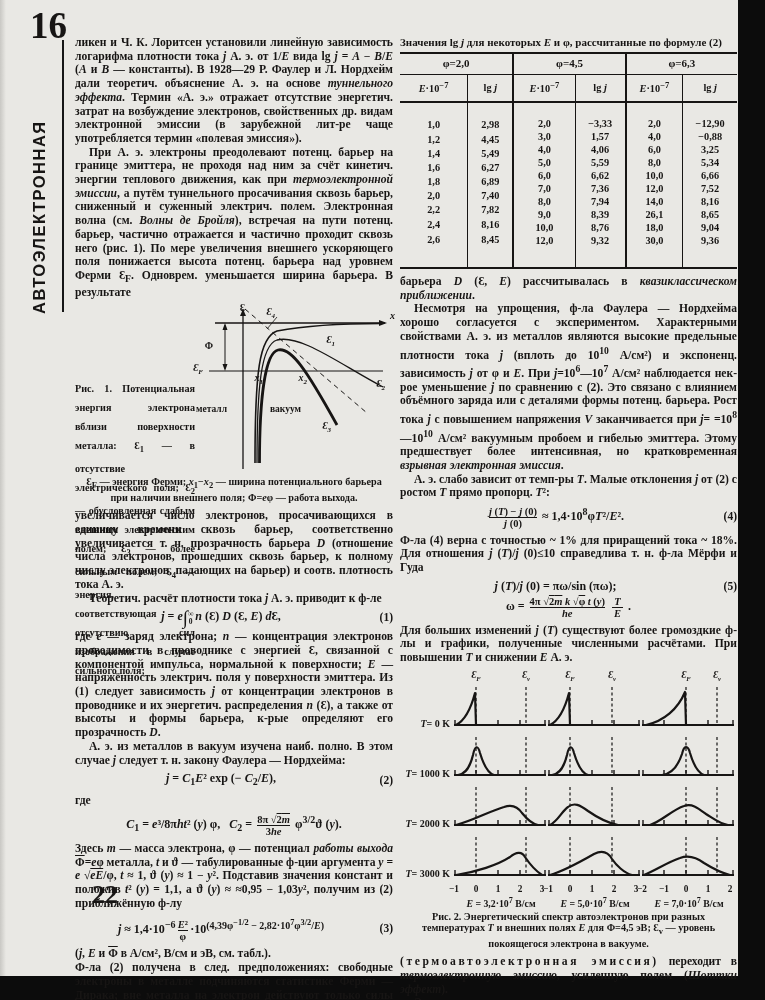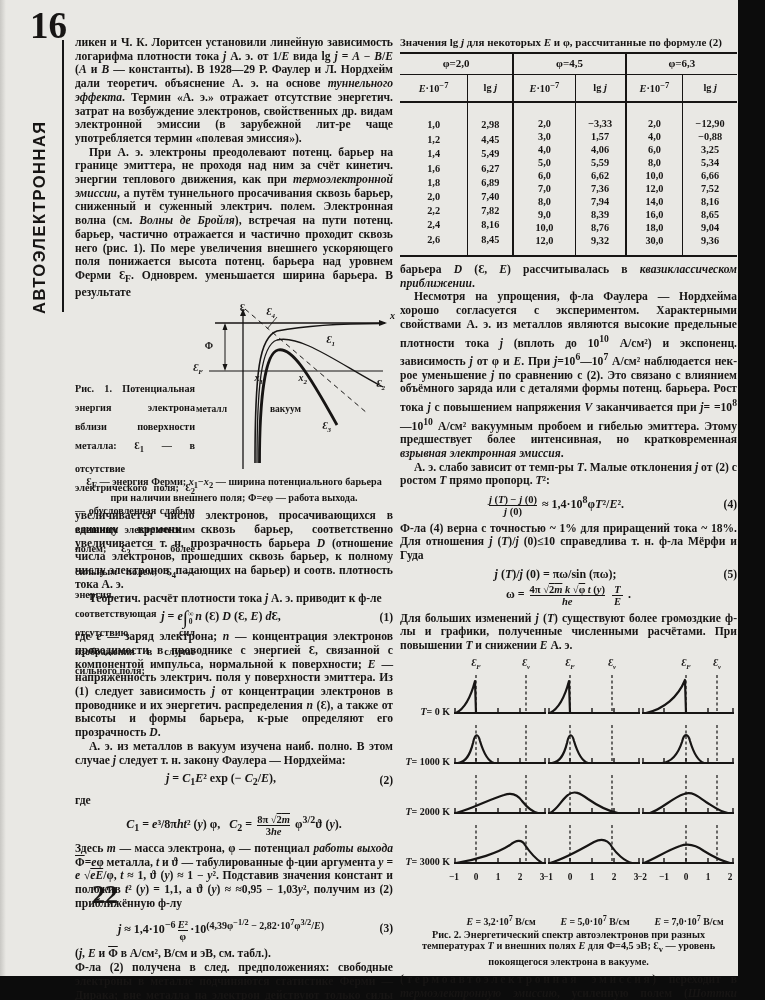--- a/index.html
+++ b/index.html
@@ -47,33 +47,33 @@
   .tbl-title{font-size:11px;line-height:13px;font-weight:bold;text-align:left;margin-bottom:3px;}
   .tbl-wrap{display:flex;border-top:2px solid #171514;border-bottom:2px solid #171514;margin-bottom:6px;}
   table.grp{border-collapse:collapse;width:33.4%;font-size:10.3px;font-weight:bold;}
   table.grp+table.grp{border-left:2px solid #171514;}
   .grp th,.grp td{text-align:center;padding:0 2px;}
   .grp .phirow th{border-bottom:1px solid #171514;font-size:11px;height:20px;}
   .grp .subrow th{border-bottom:2px solid #171514;height:26px;font-weight:bold;}
   .grp .subrow th+th,.grp td+td{border-left:1px solid #171514;}
   .grp td{height:13px;line-height:13px;}
   .grp tr.first td{padding-top:14px;}
-  .grp tr.last td{padding-bottom:8px;}
+  .grp tr.last td{padding-bottom:20px;}
   
   .fig2{margin-top:4px;}
   .fig2-grid{display:grid;grid-template-columns:54px 94px 94px 94px;}
   .f2-head{position:relative;height:14px;}
   .f2-head span{position:absolute;top:0;font-size:9.5px;font-style:italic;font-weight:bold;transform:translateX(-50%);}
   .f2-head span sub{font-size:6.5px;}
   .f2-label{display:flex;align-items:flex-end;justify-content:flex-end;
         padding:0 4px 2px 0;font-size:10px;font-weight:bold;white-space:nowrap;}
   .f2-cell{height:50px;}
   .f2-ticks{position:relative;height:11px;font-size:9.3px;font-weight:bold;}
   .f2-ticks span{position:absolute;top:0;transform:translateX(-50%);}
-  .f2-cap{font-size:9.8px;font-weight:bold;text-align:center;white-space:nowrap;margin-top:30px;}
+  .f2-cap{font-size:9.8px;font-weight:bold;text-align:center;white-space:nowrap;}
   .fig2-caption{font-size:10.2px;line-height:11.8px;text-align:center;margin:0 6px 5px 6px;}
 </style>
 </head>
 <body>
 
 <div class="page">
   <div class="bar-right"></div>
   <div class="bar-bottom"></div>
   <div class="pagenum-top">16</div>
   <div class="pagenum-bottom">22</div>
@@ -295,21 +295,21 @@
             </tr>
             <tr>
               <td>12,0</td>
               <td>7,52</td>
             </tr>
             <tr>
               <td>14,0</td>
               <td>8,16</td>
             </tr>
             <tr>
-              <td>16,0</td>
+              <td>26,1</td>
               <td>8,65</td>
             </tr>
             <tr>
               <td>18,0</td>
               <td>9,04</td>
             </tr>
             <tr class=" last">
               <td>30,0</td>
               <td>9,36</td>
             </tr>

